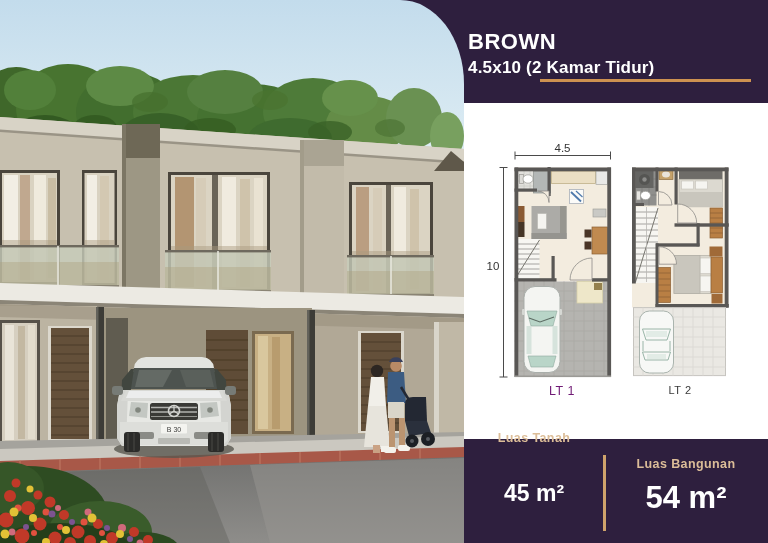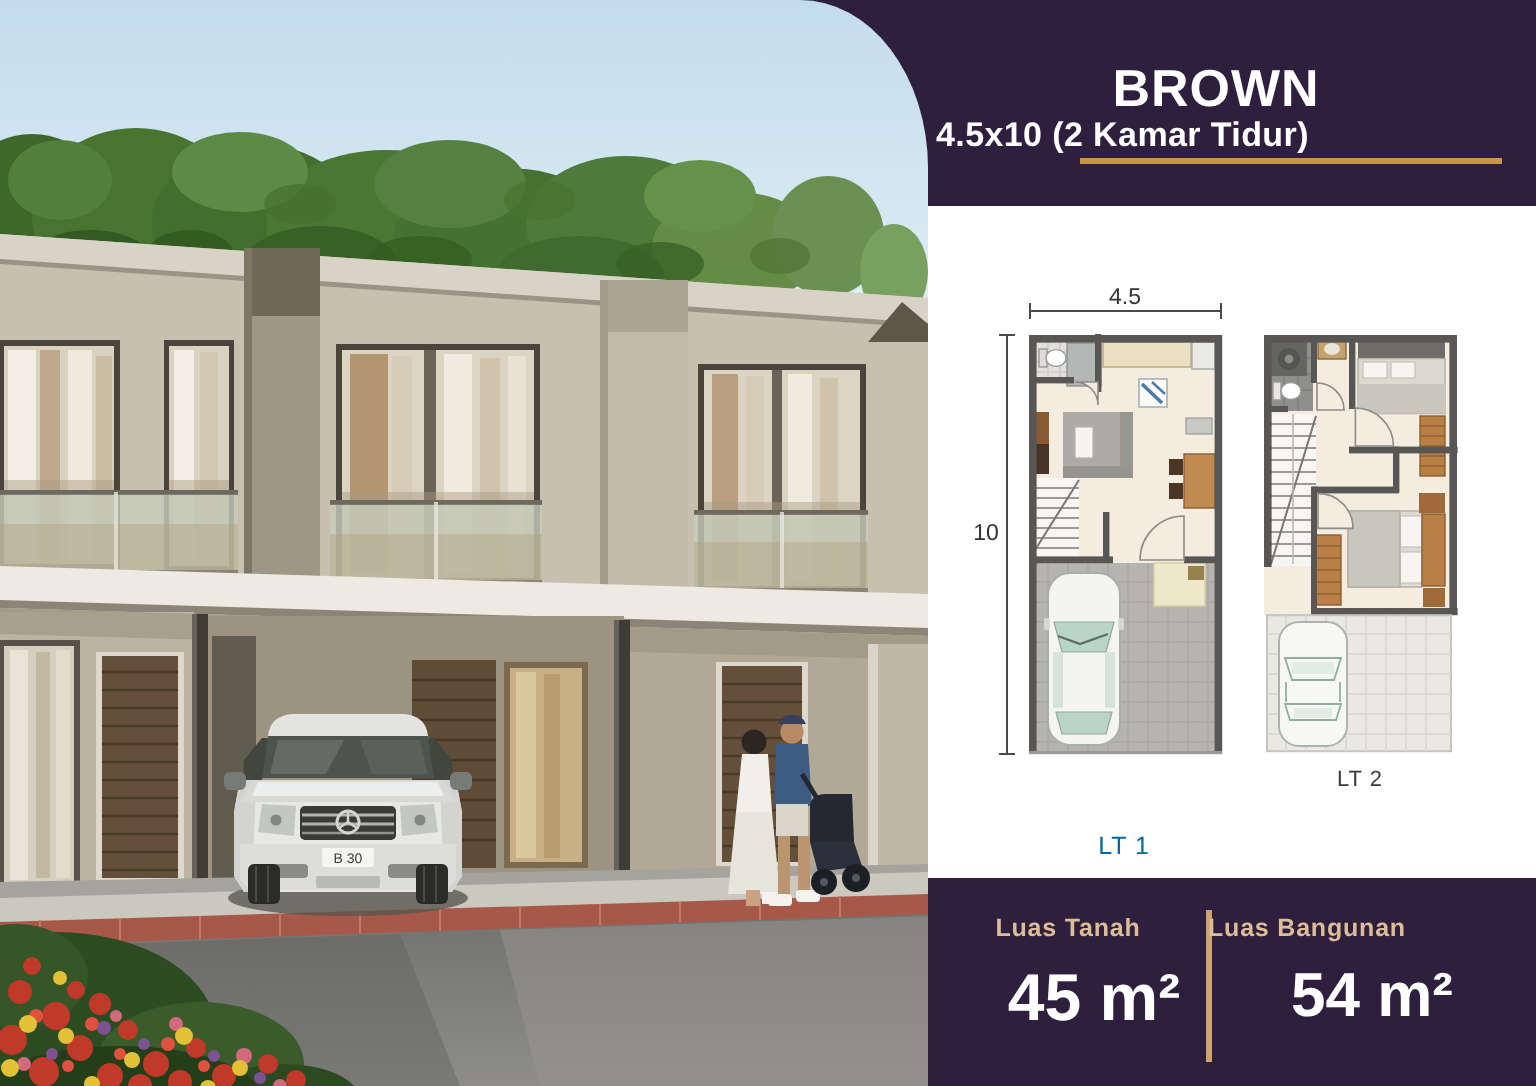--- a/index.html
+++ b/index.html
@@ -4,39 +4,39 @@
 <style>
   html,body{margin:0;padding:0;width:768px;height:543px;background:#ffffff;overflow:hidden;}
   body{font-family:"Liberation Sans",sans-serif;position:relative;}
   .abs{position:absolute;}
 </style>
 </head>
 <body>
 
 <div class="abs" style="left:400px;top:0;width:368px;height:103px;background:#2e1f3e;"></div>
 
-<div class="abs" style="left:468px;top:29px;width:280px;text-align:center;color:#ffffff;font-weight:bold;font-size:26px;letter-spacing:0.5px;">BROWN</div>
+<div class="abs" style="left:468px;top:29px;width:280px;text-align:left;color:#ffffff;font-weight:bold;font-size:22px;letter-spacing:0.5px;">BROWN</div>
 
 <div class="abs" style="left:468px;top:58px;width:280px;color:#ffffff;font-weight:bold;font-size:17px;letter-spacing:0.2px;">4.5x10 (2 Kamar Tidur)</div>
 
 <div class="abs" style="left:540px;top:79px;width:211px;height:3px;background:#cd9150;"></div>
 
 <div class="abs" style="left:464px;top:439px;width:304px;height:104px;background:#2e1f3e;"></div>
 
-<div class="abs" style="left:464px;top:457px;width:140px;text-align:center;color:#dcbd98;font-weight:bold;font-size:12.5px;letter-spacing:0.4px;">Luas Tanah</div>
-
-<div class="abs" style="left:477px;top:480px;width:140px;text-align:center;color:#ffffff;font-weight:bold;font-size:33px;">45 m²</div>
+<div class="abs" style="left:464px;top:431px;width:140px;text-align:center;color:#dcbd98;font-weight:bold;font-size:12.5px;letter-spacing:0.4px;">Luas Tanah</div>
+
+<div class="abs" style="left:464px;top:480px;width:140px;text-align:center;color:#ffffff;font-weight:bold;font-size:23px;">45 m²</div>
 
 <div class="abs" style="left:603px;top:455px;width:2.5px;height:76px;background:#cfa36b;"></div>
 
-<div class="abs" style="left:604px;top:457px;width:164px;color:#dcbd98;font-weight:bold;font-size:12.5px;letter-spacing:0.4px;">Luas Bangunan</div>
+<div class="abs" style="left:604px;top:457px;width:164px;text-align:center;color:#dcbd98;font-weight:bold;font-size:12.5px;letter-spacing:0.4px;">Luas Bangunan</div>
 
 <div class="abs" style="left:604px;top:480px;width:164px;text-align:center;color:#ffffff;font-weight:bold;font-size:31px;">54 m²</div>
 
-<div class="abs" style="left:512px;top:384px;width:100px;text-align:center;color:#0369a1;font-size:12.5px;letter-spacing:0.5px;margin-top:32px;">LT 1</div>
+<div class="abs" style="left:512px;top:384px;width:100px;text-align:center;color:#701a75;font-size:12.5px;letter-spacing:0.5px;">LT 1</div>
 <div class="abs" style="left:630px;top:384px;width:100px;text-align:center;color:#3a3a3a;font-size:11px;letter-spacing:0.5px;">LT 2</div>
 
 <svg class="abs" style="left:470px;top:128px;" width="300" height="292" viewBox="470 128 300 292">
 
   <g stroke="#4a4a4a" stroke-width="1">
     <line x1="515" y1="155.5" x2="610.5" y2="155.5"></line>
     <line x1="515" y1="151.5" x2="515" y2="159.5"></line>
     <line x1="610.5" y1="151.5" x2="610.5" y2="159.5"></line>
   </g>
   <text x="562.5" y="152" font-size="11.5" fill="#333333" text-anchor="middle" font-family="Liberation Sans,sans-serif">4.5</text>

